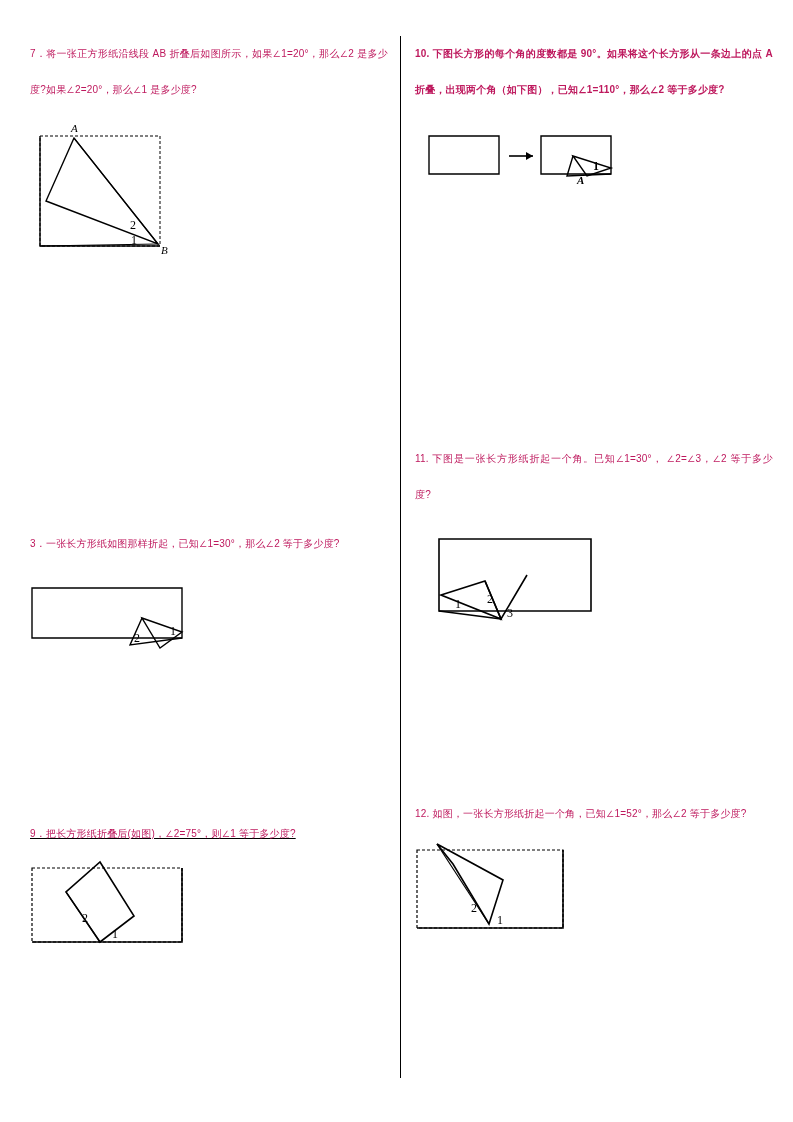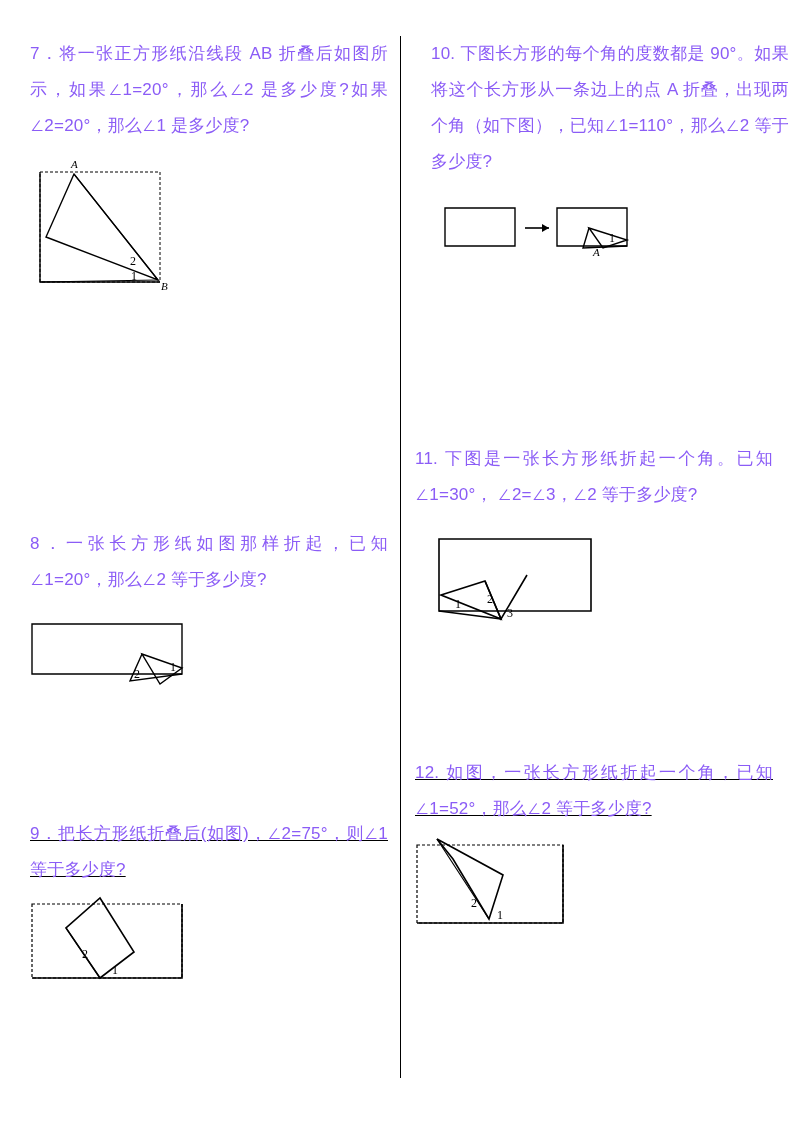--- a/index.html
+++ b/index.html
@@ -35,25 +35,25 @@
     width: 360px;
   }
   .col-left { left: 30px; }
   .col-right { left: 415px; }
 
   .q {
     position: absolute;
     width: 358px;
   }
   .q-text {
-    font-size: 17px;
+    font-size: 10px;
     line-height: 36px;
     letter-spacing: 0.2px;
     text-align: justify;
-    color: #8b5cf6;
+    color: #be185d;
   }
   .fig {
     margin-top: 8px;
   }
   svg { display: block; }
   .lbl {
     font-family: "Liberation Serif", serif;
     font-style: italic;
     font-size: 11px;
   }
@@ -86,21 +86,21 @@
           <path d="M128 128 L10 130" fill="none" stroke="#000" stroke-width="1.2"></path>
           <text class="lbl" x="41" y="16">A</text>
           <text class="lbl" x="131" y="138">B</text>
           <text class="num" x="100" y="113">2</text>
           <text class="num" x="101" y="128">1</text>
         </svg>
       </div>
     </div>
 
     <div class="q" style="top:490px;left:0;">
-      <div class="q-text">8．一张长方形纸如图那样折起，已知∠1=20°，那么∠2 等于多少度?</div>
+      <div class="q-text">3．一张长方形纸如图那样折起，已知∠1=30°，那么∠2 等于多少度?</div>
       <div class="fig">
         <svg width="180" height="90" viewBox="0 0 180 90">
           <path d="M2 18 L152 18 L152 68 L2 68 Z" fill="none" stroke="#000" stroke-width="1.4"></path>
 
           <path d="M112 48 L152 62 L130 78 Z" fill="none" stroke="#000" stroke-width="1.4"></path>
           <path d="M112 48 L100 75 L152 68" fill="none" stroke="#000" stroke-width="1.4"></path>
           <text class="num" x="104" y="72">2</text>
           <text class="num" x="140" y="65">1</text>
         </svg>
       </div>
@@ -118,21 +118,21 @@
           <text class="num" x="52" y="62">2</text>
           <text class="num" x="82" y="78">1</text>
         </svg>
       </div>
     </div>
 
   </div>
 
   <div class="col col-right">
 
-    <div class="q" style="top:0px;left:16px;">
+    <div class="q" style="top:0px;left:0;font-weight:bold;">
       <div class="q-text">10. 下图长方形的每个角的度数都是 90°。如果将这个长方形从一条边上的点 A 折叠，出现两个角（如下图），已知∠1=110°，那么∠2 等于多少度?</div>
       <div class="fig" style="margin-left:12px;margin-top:18px;">
         <svg width="210" height="60" viewBox="0 0 210 60">
           <path d="M2 10 L72 10 L72 48 L2 48 Z" fill="none" stroke="#000" stroke-width="1.4"></path>
           <path d="M82 30 L106 30" stroke="#000" stroke-width="1.6"></path>
           <path d="M106 30 L99 26 L99 34 Z" fill="#000"></path>
           <path d="M114 10 L184 10 L184 48 L114 48 Z" fill="none" stroke="#000" stroke-width="1.4"></path>
           <path d="M146 30 L184 42 L160 50 Z" fill="none" stroke="#000" stroke-width="1.4"></path>
           <path d="M146 30 L140 50 L184 48" fill="none" stroke="#000" stroke-width="1.4"></path>
           <text class="num" x="166" y="44">1</text>
@@ -150,21 +150,21 @@
           <path d="M14 60 L58 46 L74 84 Z" fill="none" stroke="#000" stroke-width="1.6"></path>
           <path d="M58 46 L74 84 L100 40" fill="none" stroke="#000" stroke-width="1.6"></path>
           <path d="M74 84 L12 76" fill="none" stroke="#000" stroke-width="1.6"></path>
           <text class="num" x="28" y="73">1</text>
           <text class="num" x="60" y="68">2</text>
           <text class="num" x="80" y="82">3</text>
         </svg>
       </div>
     </div>
 
-    <div class="q" style="top:719px;left:0;text-decoration:underline;">
+    <div class="q" style="top:760px;left:0;">
       <div class="q-text">12. 如图，一张长方形纸折起一个角，已知∠1=52°，那么∠2 等于多少度?</div>
       <div class="fig" style="margin-top:10px;">
         <svg width="180" height="110" viewBox="0 0 180 110">
           <path d="M2 8 L148 8 L148 86 L2 86 Z" fill="none" stroke="#000" stroke-width="1.2" stroke-dasharray="3,2"></path>
           <path d="M148 8 L148 86 L2 86" fill="none" stroke="#000" stroke-width="1.6"></path>
 
           <path d="M22 2 L88 38 L74 82 L38 22 Z" fill="none" stroke="#000" stroke-width="1.6"></path>
           <path d="M22 2 L74 82" fill="none" stroke="#000" stroke-width="1.2"></path>
           <text class="num" x="56" y="70">2</text>
           <text class="num" x="82" y="82">1</text>

